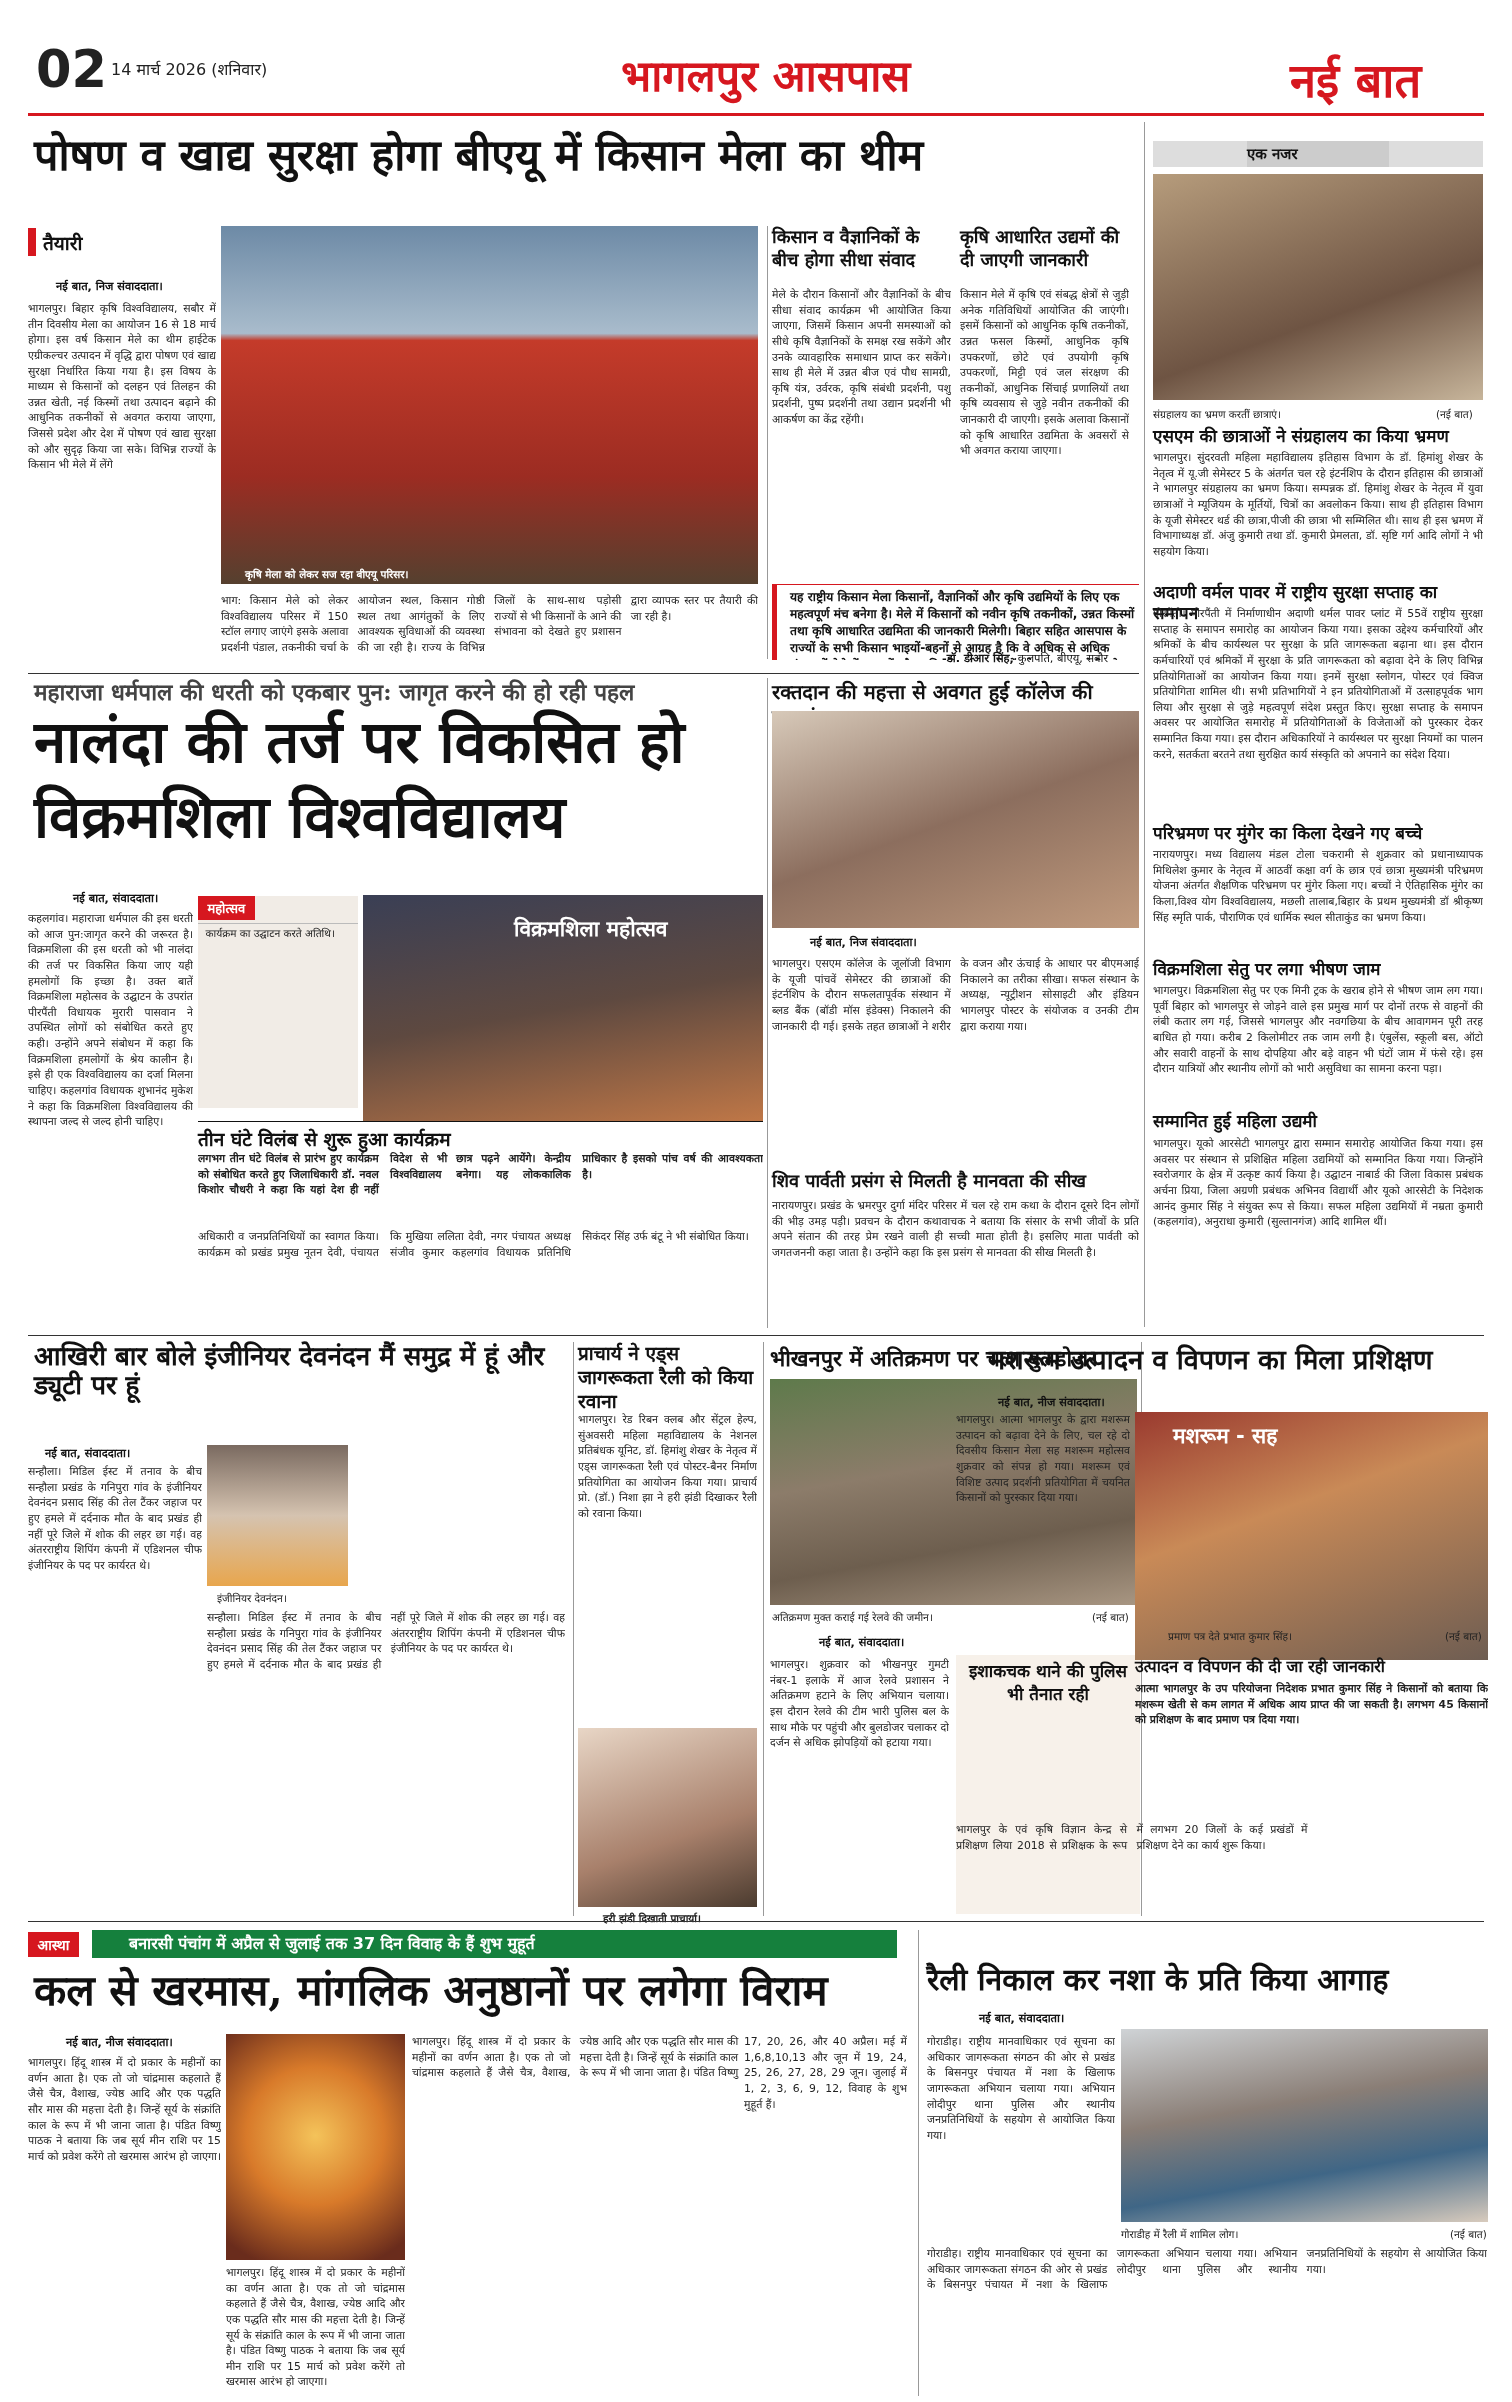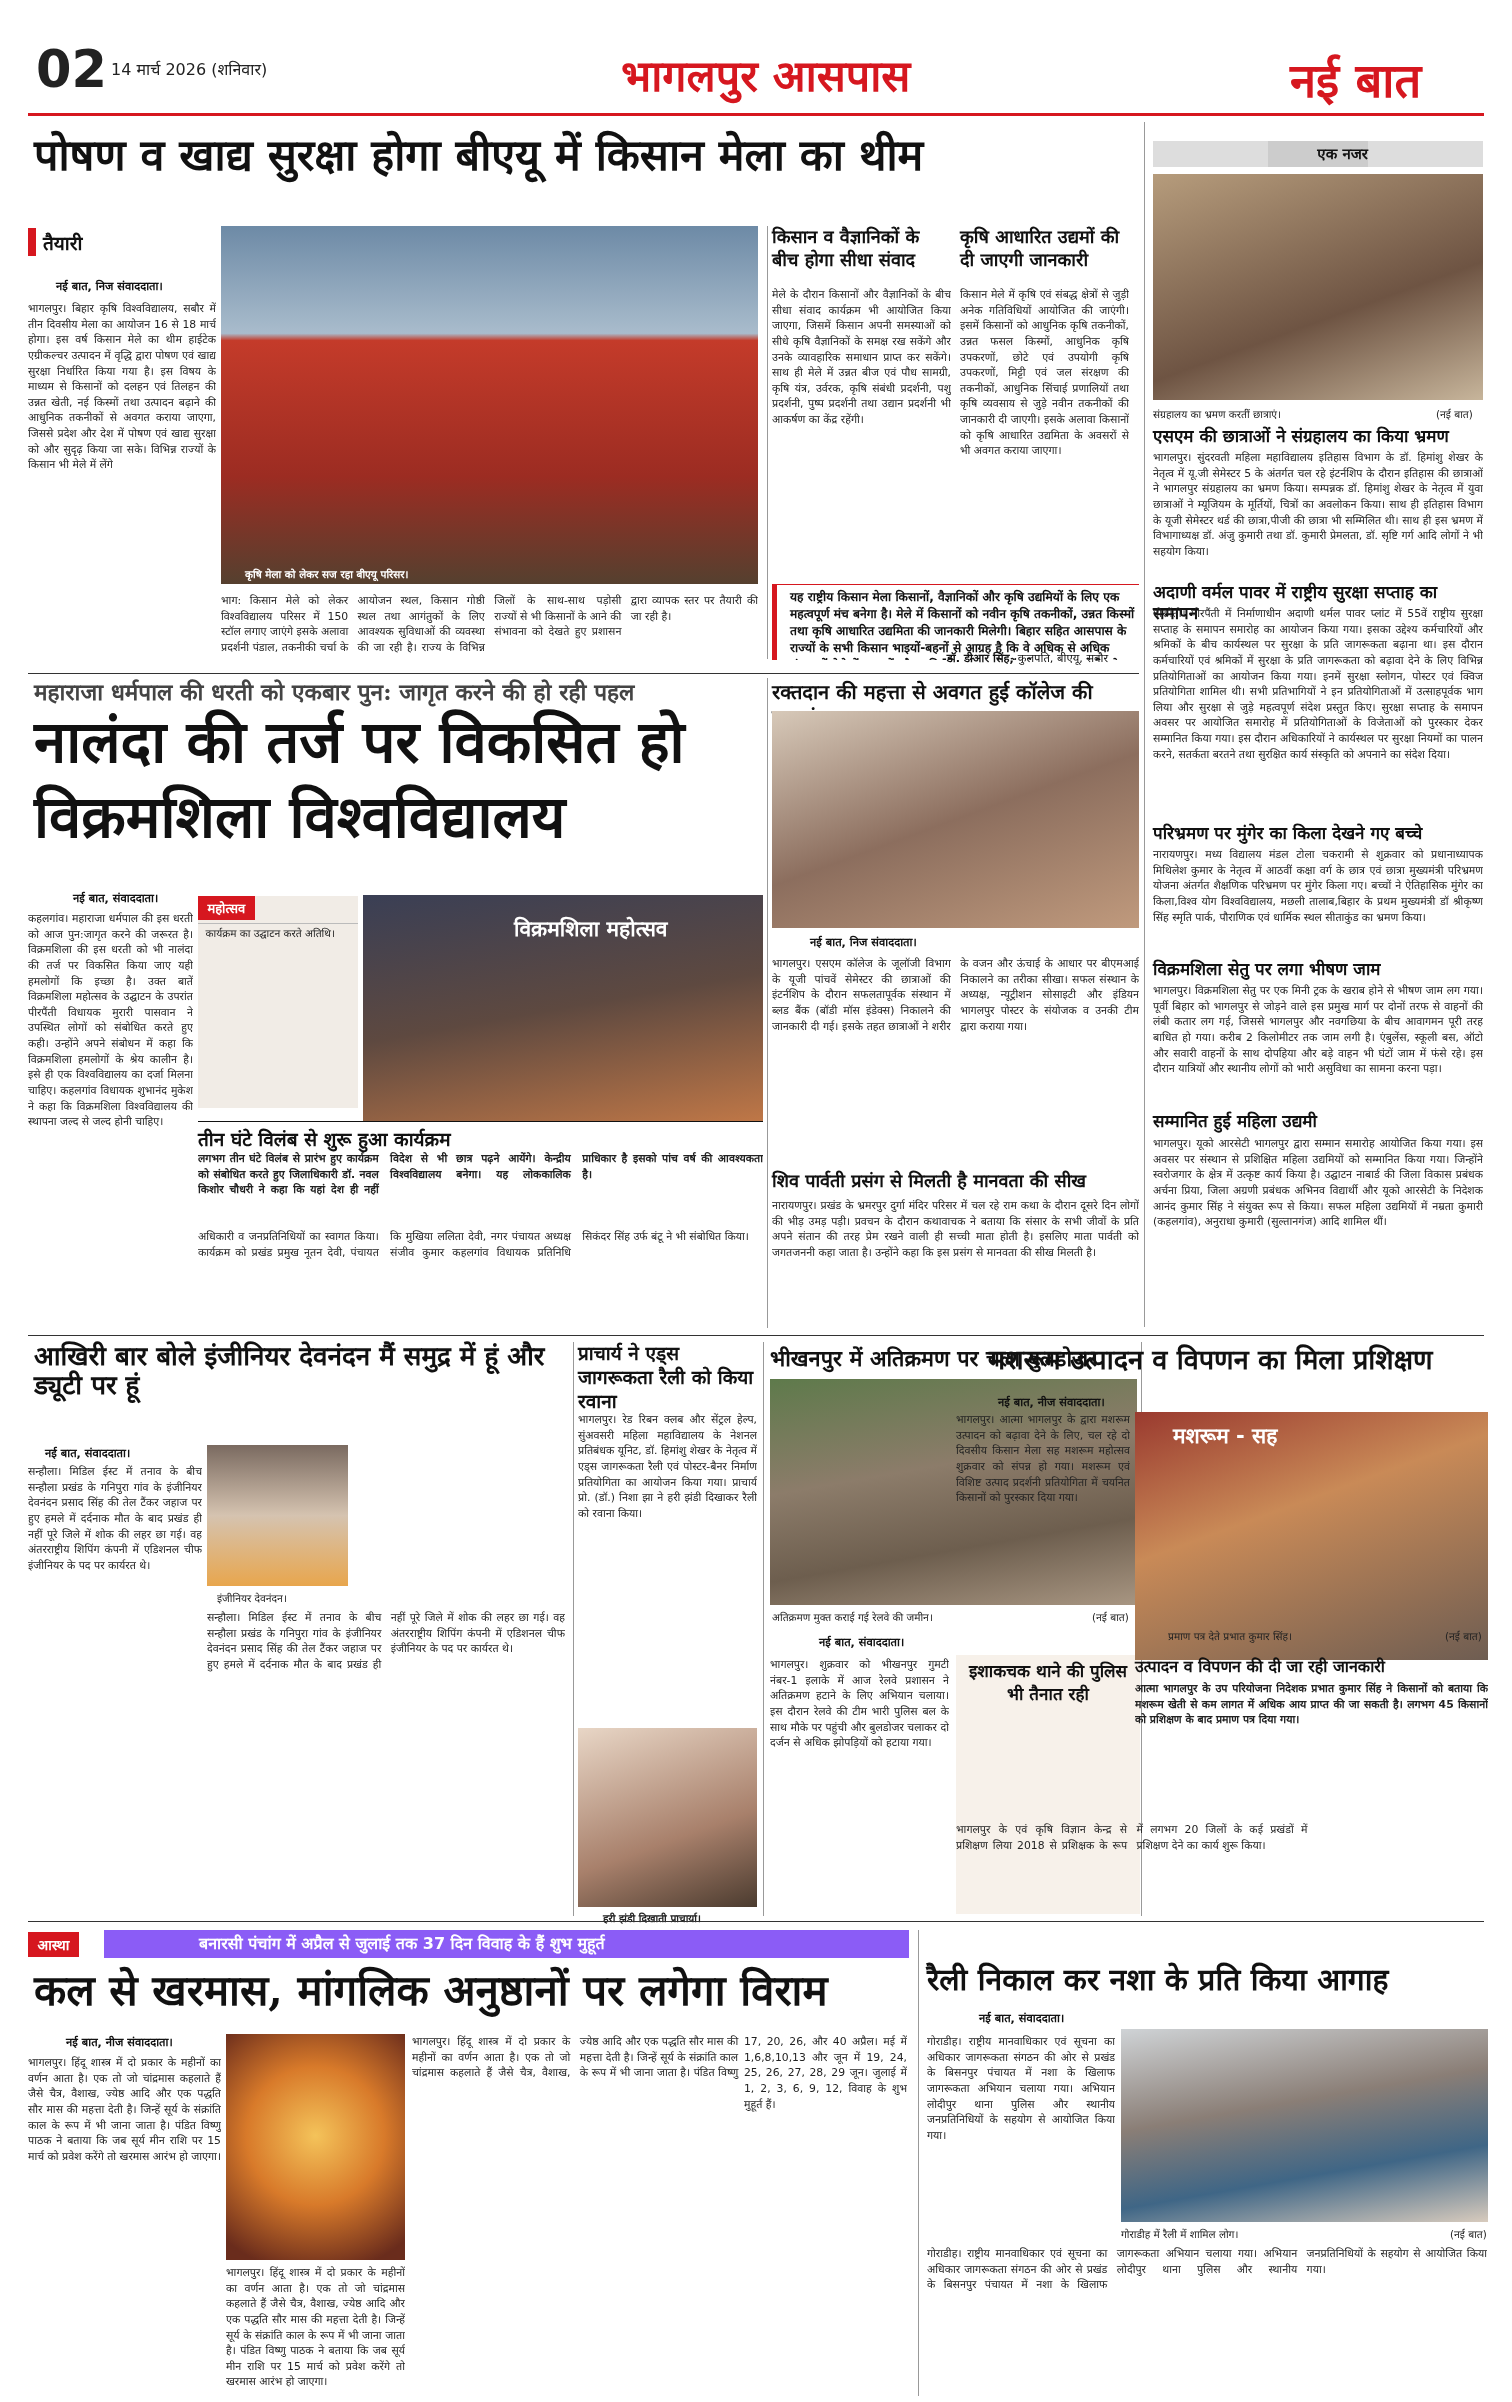--- a/index.html
+++ b/index.html
@@ -45,21 +45,21 @@
 <div class="abs txt" style="left:772px;top:287px;width:179px;height:292px">मेले के दौरान किसानों और वैज्ञानिकों के बीच सीधा संवाद कार्यक्रम भी आयोजित किया जाएगा, जिसमें किसान अपनी समस्याओं को सीधे कृषि वैज्ञानिकों के समक्ष रख सकेंगे और उनके व्यावहारिक समाधान प्राप्त कर सकेंगे। साथ ही मेले में उन्नत बीज एवं पौध सामग्री, कृषि यंत्र, उर्वरक, कृषि संबंधी प्रदर्शनी, पशु प्रदर्शनी, पुष्प प्रदर्शनी तथा उद्यान प्रदर्शनी भी आकर्षण का केंद्र रहेंगी।</div>
 <div class="abs subhl" style="left:960px;top:226px;width:169px">कृषि आधारित उद्यमों की दी जाएगी जानकारी</div>
 <div class="abs txt" style="left:960px;top:287px;width:169px;height:292px">किसान मेले में कृषि एवं संबद्ध क्षेत्रों से जुड़ी अनेक गतिविधियों आयोजित की जाएंगी। इसमें किसानों को आधुनिक कृषि तकनीकों, उन्नत फसल किस्मों, आधुनिक कृषि उपकरणों, छोटे एवं उपयोगी कृषि उपकरणों, मिट्टी एवं जल संरक्षण की तकनीकों, आधुनिक सिंचाई प्रणालियों तथा कृषि व्यवसाय से जुड़े नवीन तकनीकों की जानकारी दी जाएगी। इसके अलावा किसानों को कृषि आधारित उद्यमिता के अवसरों से भी अवगत कराया जाएगा।</div>
 <div class="abs" style="left:772px;top:584px;width:367px;height:80px;border-top:1.9px solid #d6171f">
   <div class="quote" style="padding:3.8px 0 0 13px;border-left:5.6px solid #d6171f;height:75px;overflow:hidden">यह राष्ट्रीय किसान मेला किसानों, वैज्ञानिकों और कृषि उद्यमियों के लिए एक महत्वपूर्ण मंच बनेगा है। मेले में किसानों को नवीन कृषि तकनीकों, उन्नत किस्मों तथा कृषि आधारित उद्यमिता की जानकारी मिलेगी। बिहार सहित आसपास के राज्यों के सभी किसान भाइयों-बहनों से आग्रह है कि वे अधिक से अधिक संख्या में मेले में भाग लें और कृषि की नई तकनीकों को अपनाकर खेती को अधिक लाभकारी बनाएं।</div>
 </div>
 <div class="abs" style="left:942px;top:650px;font-size:11.3px;font-weight:bold"><span>-डॉ. डीआर सिंह,</span> <span style="font-weight:normal">कुलपति, बीएयू, सबौर</span></div>
 
 <div class="abs" style="left:1144px;top:122px;width:0.9px;height:1205px;background:#999"></div>
 <div class="abs" style="left:1153px;top:141px;width:330px;height:26px;background:#ddd">
-  <div style="margin:0 auto;width:100px;background:#ccc;text-align:right;font-weight:bold;font-size:15px;line-height:26px;font-family:'DejaVu Serif',serif">एक नजर</div>
+  <div style="margin:0 auto;width:142px;background:#ccc;text-align:left;font-weight:bold;font-size:15px;line-height:26px;font-family:'DejaVu Serif',serif">एक नजर</div>
 </div>
 <div class="abs photo" style="left:1153px;top:174px;width:330px;height:226px;background:linear-gradient(160deg,#b69c7c,#6e5443 60%,#c7b59b)"></div>
 <div class="abs caption" style="left:1153px;top:407px">संग्रहालय का भ्रमण करतीं छात्राएं।</div>
 <div class="abs caption" style="left:1436px;top:407px">(नई बात)</div>
 
 <div class="abs subhl" style="left:1153px;top:426px;width:330px;font-size:17px">एसएम की छात्राओं ने संग्रहालय का किया भ्रमण</div>
 <div class="abs txt" style="left:1153px;top:450px;width:330px;height:127px">भागलपुर। सुंदरवती महिला महाविद्यालय इतिहास विभाग के डॉ. हिमांशु शेखर के नेतृत्व में यू.जी सेमेस्टर 5 के अंतर्गत चल रहे इंटर्नशिप के दौरान इतिहास की छात्राओं ने भागलपुर संग्रहालय का भ्रमण किया। सम्पन्नक डॉ. हिमांशु शेखर के नेतृत्व में युवा छात्राओं ने म्यूजियम के मूर्तियों, चित्रों का अवलोकन किया। साथ ही इतिहास विभाग के यूजी सेमेस्टर थर्ड की छात्रा,पीजी की छात्रा भी सम्मिलित थी। साथ ही इस भ्रमण में विभागाध्यक्ष डॉ. अंजु कुमारी तथा डॉ. कुमारी प्रेमलता, डॉ. सृष्टि गर्ग आदि लोगों ने भी सहयोग किया।</div>
 <div class="abs subhl" style="left:1153px;top:582px;width:330px;font-size:17px">अदाणी वर्मल पावर में राष्ट्रीय सुरक्षा सप्ताह का समापन</div>
 <div class="abs txt" style="left:1153px;top:606px;width:330px;height:212px">पीरपैंती। पीरपैंती में निर्माणाधीन अदाणी थर्मल पावर प्लांट में 55वें राष्ट्रीय सुरक्षा सप्ताह के समापन समारोह का आयोजन किया गया। इसका उद्देश्य कर्मचारियों और श्रमिकों के बीच कार्यस्थल पर सुरक्षा के प्रति जागरूकता बढ़ाना था। इस दौरान कर्मचारियों एवं श्रमिकों में सुरक्षा के प्रति जागरूकता को बढ़ावा देने के लिए विभिन्न प्रतियोगिताओं का आयोजन किया गया। इनमें सुरक्षा स्लोगन, पोस्टर एवं क्विज प्रतियोगिता शामिल थी। सभी प्रतिभागियों ने इन प्रतियोगिताओं में उत्साहपूर्वक भाग लिया और सुरक्षा से जुड़े महत्वपूर्ण संदेश प्रस्तुत किए। सुरक्षा सप्ताह के समापन अवसर पर आयोजित समारोह में प्रतियोगिताओं के विजेताओं को पुरस्कार देकर सम्मानित किया गया। इस दौरान अधिकारियों ने कार्यस्थल पर सुरक्षा नियमों का पालन करने, सतर्कता बरतने तथा सुरक्षित कार्य संस्कृति को अपनाने का संदेश दिया।</div>
 <div class="abs subhl" style="left:1153px;top:823px;width:330px;font-size:17px">परिभ्रमण पर मुंगेर का किला देखने गए बच्चे</div>
@@ -139,21 +139,21 @@
   <div style="position:absolute;left:38px;top:9.4px;color:#fff;font-weight:bold;font-size:21px">मशरूम - सह</div>
 </div>
 <div class="abs caption" style="left:1168px;top:1629px">प्रमाण पत्र देते प्रभात कुमार सिंह।</div>
 <div class="abs caption" style="left:1445px;top:1629px">(नई बात)</div>
 <div class="abs" style="left:1135px;top:1655px;width:353px;font-size:16px;font-weight:bold;font-family:'DejaVu Serif',serif">उत्पादन व विपणन की दी जा रही जानकारी</div>
 <div class="abs txt" style="left:1135px;top:1681px;width:353px;height:132px;font-weight:bold">आत्मा भागलपुर के उप परियोजना निदेशक प्रभात कुमार सिंह ने किसानों को बताया कि मशरूम खेती से कम लागत में अधिक आय प्राप्त की जा सकती है। लगभग 45 किसानों को प्रशिक्षण के बाद प्रमाण पत्र दिया गया।</div>
 <div class="abs txt" style="left:956px;top:1822px;width:532px;height:89px;column-count:3;column-gap:9.4px">भागलपुर के एवं कृषि विज्ञान केन्द्र से प्रशिक्षण लिया 2018 से प्रशिक्षक के रूप में लगभग 20 जिलों के कई प्रखंडों में प्रशिक्षण देने का कार्य शुरू किया।</div>
 
 <div class="abs hline" style="left:28px;top:1921px;width:1456px;background:#333"></div>
 <div class="abs tag-red" style="left:28px;top:1932px">आस्था</div>
-<div class="abs" style="left:104px;top:1930px;width:805px;height:28px;background:#8b5cf6;color:#fff;font-weight:bold;font-size:16px;line-height:28px;padding-left:95px"><span>बनारसी पंचांग में अप्रैल से जुलाई तक 37 दिन विवाह के हैं शुभ मुहूर्त</span></div>
+<div class="abs" style="left:92px;top:1930px;width:805px;height:28px;background:#15803d;color:#fff;font-weight:bold;font-size:16px;line-height:28px;padding-left:37px"><span>बनारसी पंचांग में अप्रैल से जुलाई तक 37 दिन विवाह के हैं शुभ मुहूर्त</span></div>
 <div class="abs hl" style="left:34px;top:1968px;width:876px;font-size:42px">कल से खरमास, मांगलिक अनुष्ठानों पर लगेगा विराम</div>
 <div class="abs byline" style="left:66px;top:2034px">नई बात, नीज संवाददाता।</div>
 <div class="abs txt" style="left:28px;top:2055px;width:193px;height:339px">भागलपुर। हिंदू शास्त्र में दो प्रकार के महीनों का वर्णन आता है। एक तो जो चांद्रमास कहलाते हैं जैसे चैत्र, वैशाख, ज्येष्ठ आदि और एक पद्धति सौर मास की महत्ता देती है। जिन्हें सूर्य के संक्रांति काल के रूप में भी जाना जाता है। पंडित विष्णु पाठक ने बताया कि जब सूर्य मीन राशि पर 15 मार्च को प्रवेश करेंगे तो खरमास आरंभ हो जाएगा।</div>
 <div class="abs photo" style="left:226px;top:2034px;width:179px;height:226px;background:radial-gradient(circle at 50% 45%,#f4c35a,#d87a2a 45%,#6a2c1c 90%)"></div>
 <div class="abs txt" style="left:226px;top:2265px;width:179px;height:132px">भागलपुर। हिंदू शास्त्र में दो प्रकार के महीनों का वर्णन आता है। एक तो जो चांद्रमास कहलाते हैं जैसे चैत्र, वैशाख, ज्येष्ठ आदि और एक पद्धति सौर मास की महत्ता देती है। जिन्हें सूर्य के संक्रांति काल के रूप में भी जाना जाता है। पंडित विष्णु पाठक ने बताया कि जब सूर्य मीन राशि पर 15 मार्च को प्रवेश करेंगे तो खरमास आरंभ हो जाएगा।</div>
 <div class="abs txt" style="left:412px;top:2034px;width:494px;height:363px;column-count:3;column-gap:9.4px">भागलपुर। हिंदू शास्त्र में दो प्रकार के महीनों का वर्णन आता है। एक तो जो चांद्रमास कहलाते हैं जैसे चैत्र, वैशाख, ज्येष्ठ आदि और एक पद्धति सौर मास की महत्ता देती है। जिन्हें सूर्य के संक्रांति काल के रूप में भी जाना जाता है। पंडित विष्णु पाठक ने बताया कि जब सूर्य मीन राशि पर 15 मार्च को प्रवेश करेंगे तो खरमास आरंभ हो जाएगा।</div>
 <div class="abs txt" style="left:744px;top:2034px;width:163px;height:358px;background:#fff">17, 20, 26, और 40 अप्रैल। मई में 1,6,8,10,13 और जून में 19, 24, 25, 26, 27, 28, 29 जून। जुलाई में 1, 2, 3, 6, 9, 12, विवाह के शुभ मुहूर्त हैं।</div>
 
 <div class="abs vline" style="left:918px;top:1930px;height:466px"></div>
 <div class="abs hl" style="left:927px;top:1963px;width:565px;font-size:30px">रैली निकाल कर नशा के प्रति किया आगाह</div>

